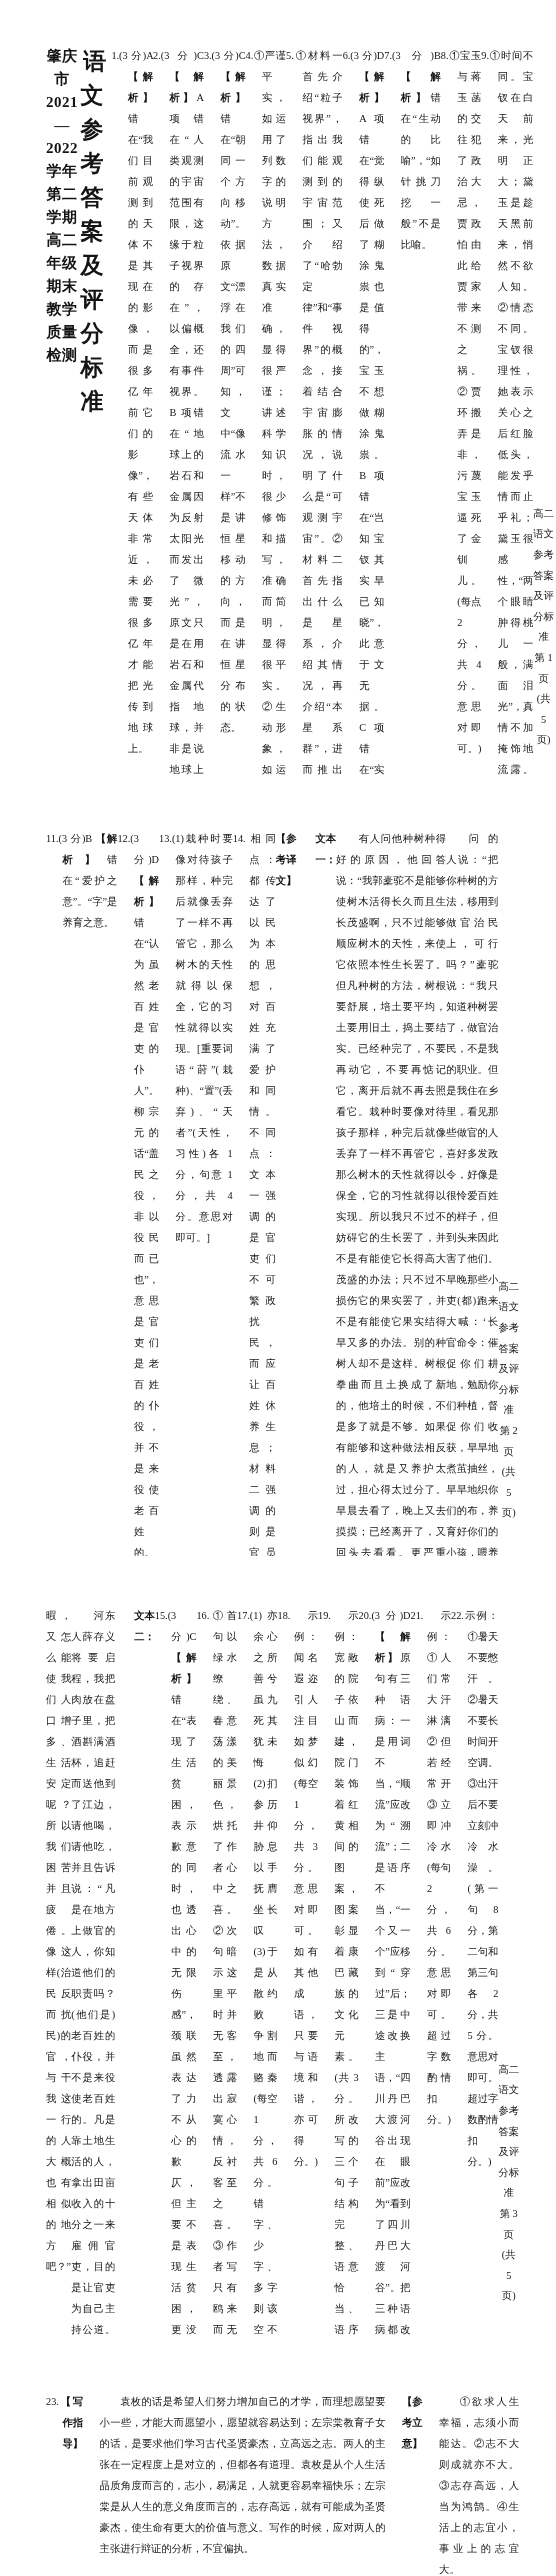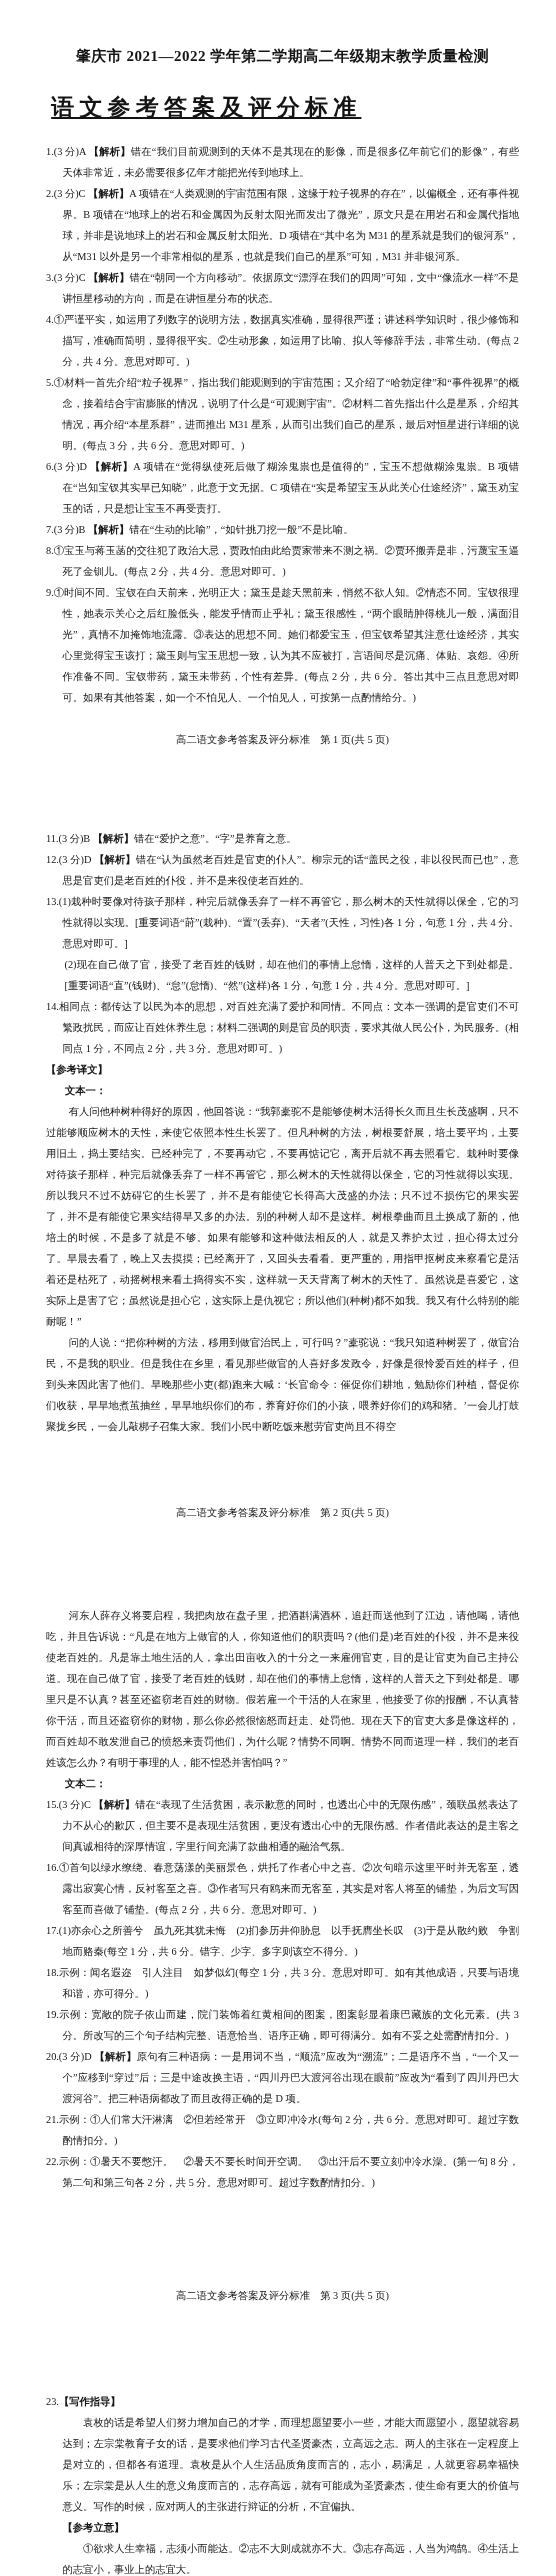--- a/index.html
+++ b/index.html
@@ -1,25 +1,25 @@
 <!DOCTYPE html>
 <html style="font-size:8.2px"><head>
 <meta charset="utf-8">
 <title>语文参考答案及评分标准</title>
 <style>
   html,body{margin:0;padding:0;background:#ffffff;}
   .sheet{width:556px;margin:0 auto;background:#ffffff;color:#141414;
          font-family:"Liberation Serif","DejaVu Serif",serif;}
-  .page{box-sizing:border-box;height:783px;display:flex;flex-direction:column;
+  .page{box-sizing:border-box;height:783px;display:flex;flex-direction:row;
         padding:0 37px 0 46px;overflow:hidden;}
   .blk{font-size:10.3px;line-height:21px;text-align:justify;margin:0;}
   .doc-header{text-align:center;font-size:15px;font-weight:700;line-height:23px;
               margin:0 0 23px 0;letter-spacing:0.5px;text-align:center;}
-  .doc-title{font-size:23px;font-weight:700;line-height:34px;
-             letter-spacing:5.2px;text-indent:5.2px;margin:0 0 15.5px 0;text-decoration:underline;}
+  .doc-title{text-align:center;font-size:23px;font-weight:700;line-height:34px;
+             letter-spacing:5.2px;text-indent:5.2px;margin:0 0 15.5px 0;}
   .item{padding-left:16.5px;text-indent:-16.5px;}
   .item2{margin-left:18.5px;}
   .para{text-indent:2.2em;}
   .para2{margin-left:16.5px;text-indent:2em;}
   .cont{margin-left:0;}
   .label0{font-weight:700;}
   .label1{margin-left:16.5px;font-weight:700;}
   .boldindent{margin-left:19px;font-weight:700;}
   .footer{margin-top:auto;margin-bottom:32px;text-align:center;font-size:10.3px;line-height:20.6px;}
 </style>
@@ -38,29 +38,29 @@
       <div class="blk item">6.(3 分)D <b>【解析】</b>A 项错在“觉得纵使死后做了糊涂鬼祟也是值得的”，宝玉不想做糊涂鬼祟。B 项错在“岂知宝钗其实早已知晓”，此意于文无据。C 项错在“实是希望宝玉从此关心仕途经济”，黛玉劝宝玉的话，只是想让宝玉不再受责打。</div>
       <div class="blk item">7.(3 分)B <b>【解析】</b>错在“生动的比喻”，“如针挑刀挖一般”不是比喻。</div>
       <div class="blk item">8.①宝玉与蒋玉菡的交往犯了政治大忌，贾政怕由此给贾家带来不测之祸。②贾环搬弄是非，污蔑宝玉逼死了金钏儿。(每点 2 分，共 4 分。意思对即可。)</div>
       <div class="blk item">9.①时间不同。宝钗在白天前来，光明正大；黛玉是趁天黑前来，悄然不欲人知。②情态不同。宝钗很理性，她表示关心之后红脸低头，能发乎情而止乎礼；黛玉很感性，“两个眼睛肿得桃儿一般，满面泪光”，真情不加掩饰地流露。③表达的思想不同。她们都爱宝玉，但宝钗希望其注意仕途经济，其实心里觉得宝玉该打；黛玉则与宝玉思想一致，认为其不应被打，言语间尽是沉痛、体贴、哀怨。④所作准备不同。宝钗带药，黛玉未带药，个性有差异。(每点 2 分，共 6 分。答出其中三点且意思对即可。如果有其他答案，如一个不怕见人、一个怕见人，可按第一点酌情给分。)</div>
       <div class="footer">高二语文参考答案及评分标准　第 1 页(共 5 页)</div>
     </section>
     <section class="page" style="height: 773px; padding-top: 45px;">
       <div class="blk item">11.(3 分)B <b>【解析】</b>错在“爱护之意”。“字”是养育之意。</div>
       <div class="blk item">12.(3 分)D <b>【解析】</b>错在“认为虽然老百姓是官吏的仆人”。柳宗元的话“盖民之役，非以役民而已也”，意思是官吏们是老百姓的仆役，并不是来役使老百姓的。</div>
       <div class="blk item">13.(1)栽种时要像对待孩子那样，种完后就像丢弃了一样不再管它，那么树木的天性就得以保全，它的习性就得以实现。[重要词语“莳”(栽种)、“置”(丢弃)、“天者”(天性，习性)各 1 分，句意 1 分，共 4 分。意思对即可。]</div>
-      <div class="blk item2">(2)现在自己做了官，接受了老百姓的钱财，却在他们的事情上怠惰，这样的人普天之下到处都是。[重要词语“直”(钱财)、“怠”(怠惰)、“然”(这样)各 1 分，句意 1 分，共 4 分。意思对即可。]</div>
       <div class="blk item">14.相同点：都传达了以民为本的思想，对百姓充满了爱护和同情。不同点：文本一强调的是官吏们不可繁政扰民，而应让百姓休养生息；材料二强调的则是官员的职责，要求其做人民公仆，为民服务。(相同点 1 分，不同点 2 分，共 3 分。意思对即可。)</div>
       <div class="blk label0"><b>【参考译文】</b></div>
       <div class="blk boldindent">文本一：</div>
       <div class="blk para">有人问他种树种得好的原因，他回答说：“我郭橐驼不是能够使树木活得长久而且生长茂盛啊，只不过能够顺应树木的天性，来使它依照本性生长罢了。但凡种树的方法，树根要舒展，培土要平均，土要用旧土，捣土要结实。已经种完了，不要再动它，不要再惦记它，离开后就不再去照看它。栽种时要像对待孩子那样，种完后就像丢弃了一样不再管它，那么树木的天性就得以保全，它的习性就得以实现。所以我只不过不妨碍它的生长罢了，并不是有能使它长得高大茂盛的办法；只不过不损伤它的果实罢了，并不是有能使它果实结得早又多的办法。别的种树人却不是这样。树根拳曲而且土换成了新的，他培土的时候，不是多了就是不够。如果有能够和这种做法相反的人，就是又养护太过，担心得太过分了。早晨去看了，晚上又去摸摸；已经离开了，又回头去看看。更严重的，用指甲抠树皮来察看它是活着还是枯死了，动摇树根来看土捣得实不实，这样就一天天背离了树木的天性了。虽然说是喜爱它，这实际上是害了它；虽然说是担心它，这实际上是仇视它；所以他们(种树)都不如我。我又有什么特别的能耐呢！”</div>
       <div class="blk para">问的人说：“把你种树的方法，移用到做官治民上，可行吗？”橐驼说：“我只知道种树罢了，做官治民，不是我的职业。但是我住在乡里，看见那些做官的人喜好多发政令，好像是很怜爱百姓的样子，但到头来因此害了他们。早晚那些小吏(都)跑来大喊：‘长官命令：催促你们耕地，勉励你们种植，督促你们收获，早早地煮茧抽丝，早早地织你们的布，养育好你们的小孩，喂养好你们的鸡和猪。’一会儿打鼓聚拢乡民，一会儿敲梆子召集大家。我们小民中断吃饭来慰劳官吏尚且不得空</div>
       <div class="footer">高二语文参考答案及评分标准　第 2 页(共 5 页)</div>
     </section>
     <section class="page" style="height: 783px; padding-top: 49px;">
+      <div class="blk cont">暇，又怎么能使我们人口增多、生活安定呢？所以我们困苦并且疲倦。像这样(治民反而扰民)的官，与干我这一行的人大概也有相似的地方吧？”</div>
       <div class="blk para">河东人薛存义将要启程，我把肉放在盘子里，把酒斟满酒杯，追赶而送他到了江边，请他喝，请他吃，并且告诉说：“凡是在地方上做官的人，你知道他们的职责吗？(他们是)老百姓的仆役，并不是来役使老百姓的。凡是靠土地生活的人，拿出田亩收入的十分之一来雇佣官吏，目的是让官吏为自己主持公道。现在自己做了官，接受了老百姓的钱财，却在他们的事情上怠惰，这样的人普天之下到处都是。哪里只是不认真？甚至还盗窃老百姓的财物。假若雇一个干活的人在家里，他接受了你的报酬，不认真替你干活，而且还盗窃你的财物，那么你必然很恼怒而赶走、处罚他。现在天下的官吏大多是像这样的，而百姓却不敢发泄自己的愤怒来责罚他们，为什么呢？情势不同啊。情势不同而道理一样，我们的老百姓该怎么办？有明于事理的人，能不惶恐并害怕吗？”</div>
       <div class="blk boldindent">文本二：</div>
       <div class="blk item">15.(3 分)C <b>【解析】</b>错在“表现了生活贫困，表示歉意的同时，也透出心中的无限伤感”，颈联虽然表达了力不从心的歉仄，但主要不是表现生活贫困，更没有透出心中的无限伤感。作者借此表达的是主客之间真诚相待的深厚情谊，字里行间充满了款曲相通的融洽气氛。</div>
       <div class="blk item">16.①首句以绿水缭绕、春意荡漾的美丽景色，烘托了作者心中之喜。②次句暗示这里平时并无客至，透露出寂寞心情，反衬客至之喜。③作者写只有鸥来而无客至，其实是对客人将至的铺垫，为后文写因客至而喜做了铺垫。(每点 2 分，共 6 分。意思对即可。)</div>
       <div class="blk item">17.(1)亦余心之所善兮　虽九死其犹未悔　(2)扪参历井仰胁息　以手抚膺坐长叹　(3)于是从散约败　争割地而赂秦(每空 1 分，共 6 分。错字、少字、多字则该空不得分。)</div>
       <div class="blk item">18.示例：闻名遐迩　引人注目　如梦似幻(每空 1 分，共 3 分。意思对即可。如有其他成语，只要与语境和谐，亦可得分。)</div>
       <div class="blk item">19.示例：宽敞的院子依山而建，院门装饰着红黄相间的图案，图案彰显着康巴藏族的文化元素。(共 3 分。所改写的三个句子结构完整、语意恰当、语序正确，即可得满分。如有不妥之处需酌情扣分。)</div>
       <div class="blk item">20.(3 分)D <b>【解析】</b>原句有三种语病：一是用词不当，“顺流”应改为“溯流”；二是语序不当，“一个又一个”应移到“穿过”后；三是中途改换主语，“四川丹巴大渡河谷出现在眼前”应改为“看到了四川丹巴大渡河谷”。把三种语病都改了而且改得正确的是 D 项。</div>
       <div class="blk item">21.示例：①人们常大汗淋漓　②但若经常开　③立即冲冷水(每句 2 分，共 6 分。意思对即可。超过字数酌情扣分。)</div>
       <div class="blk item">22.示例：①暑天不要憋汗。　②暑天不要长时间开空调。　③出汗后不要立刻冲冷水澡。(第一句 8 分，第二句和第三句各 2 分，共 5 分。意思对即可。超过字数酌情扣分。)</div>

